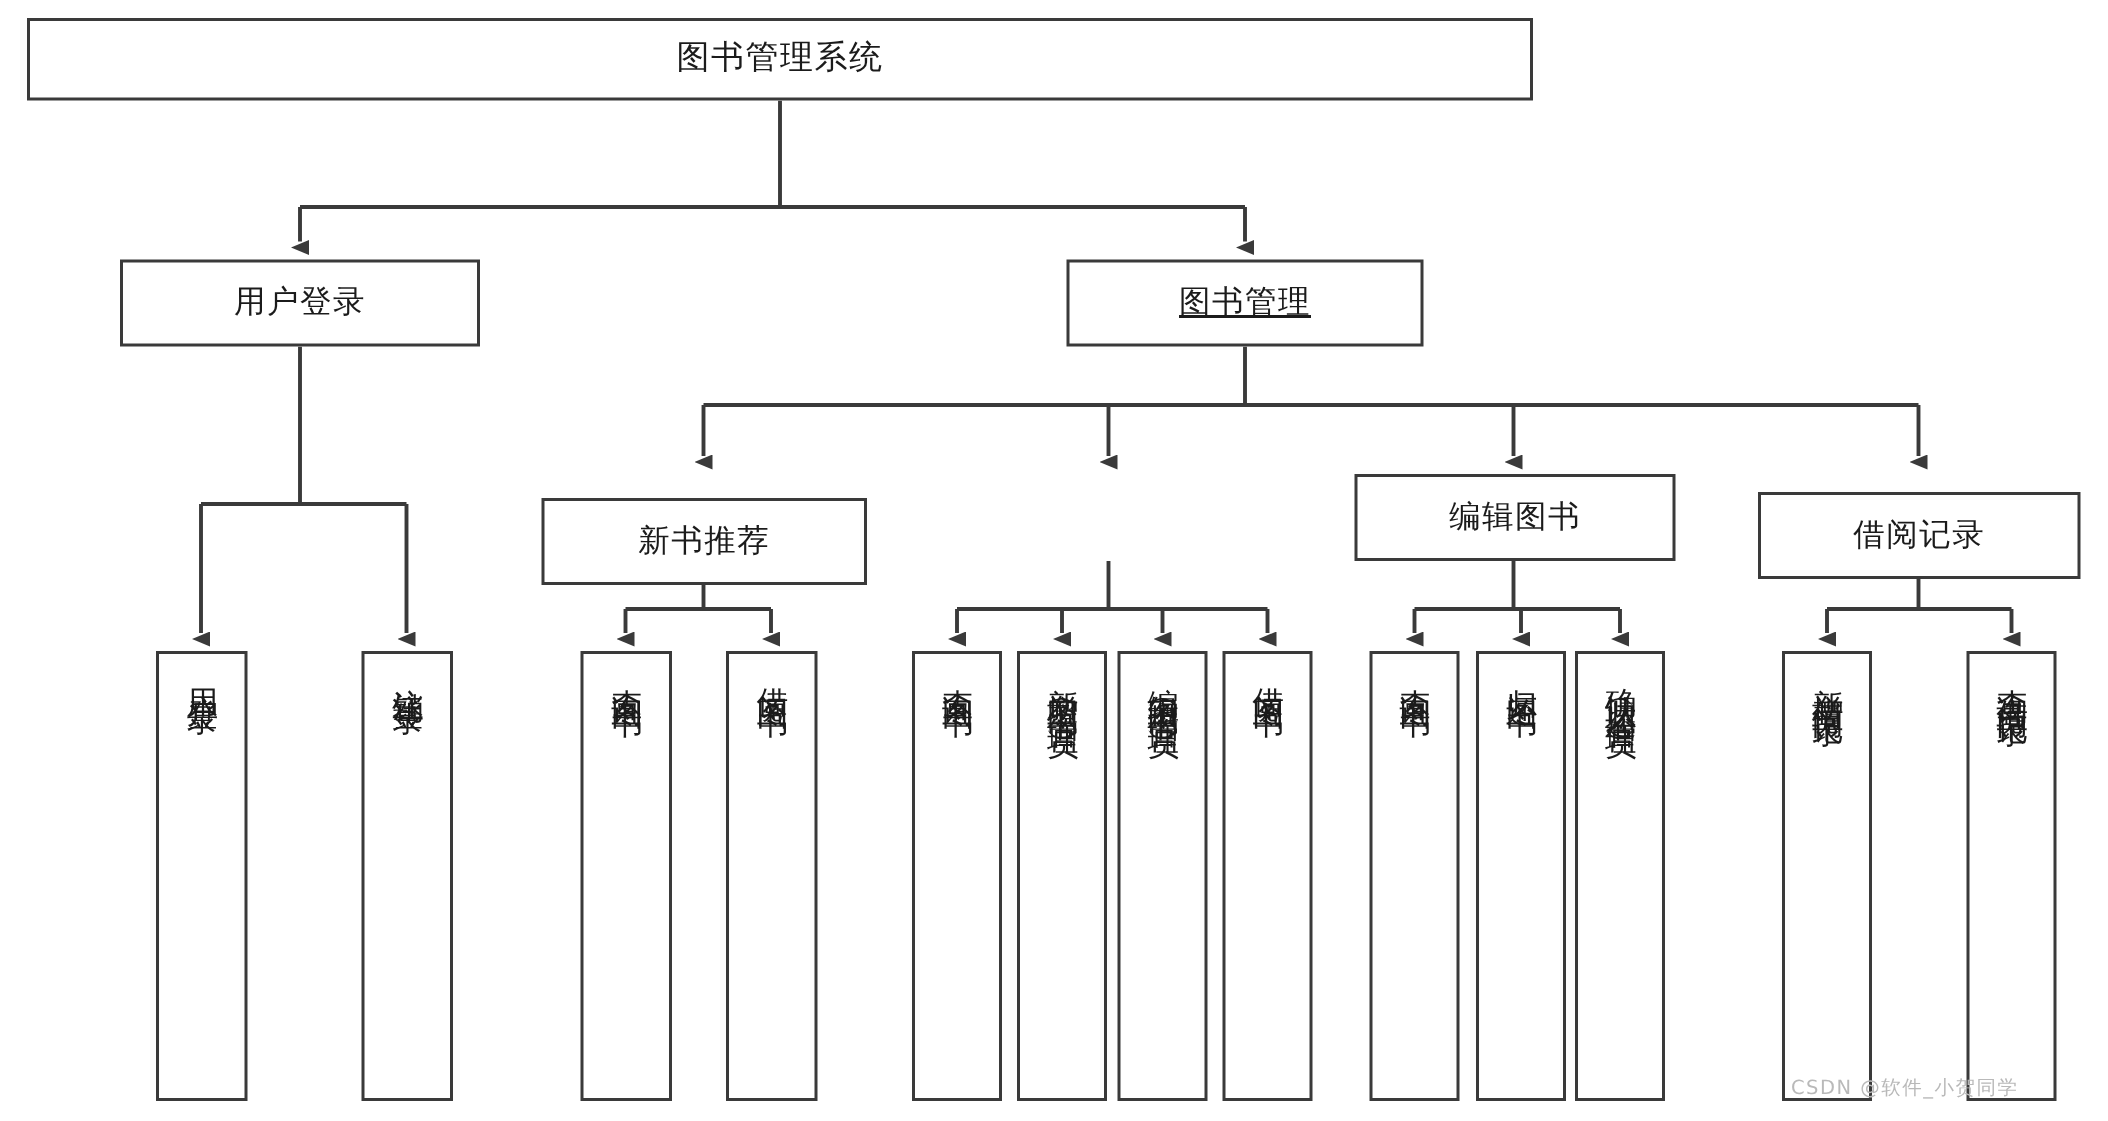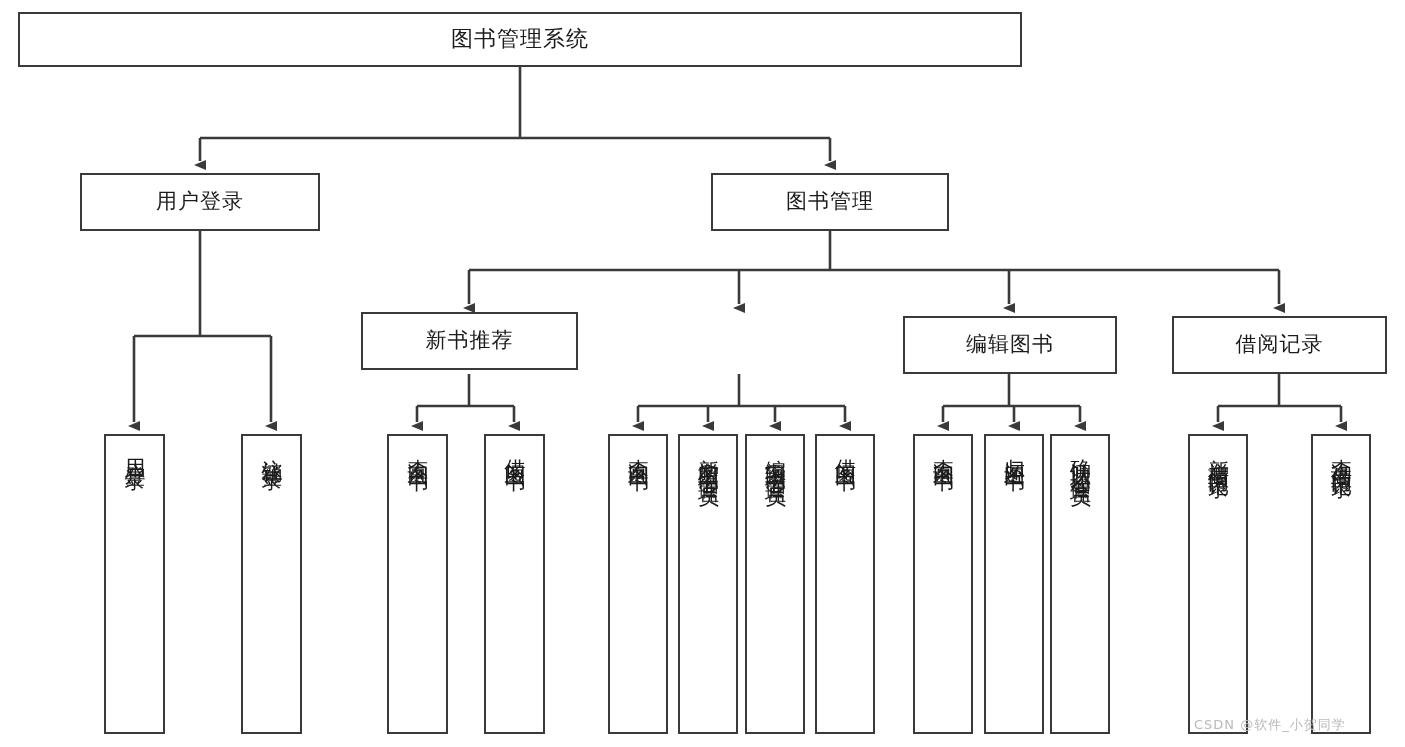--- a/index.html
+++ b/index.html
@@ -128,31 +128,31 @@
     </g>
   </svg>
 
   <div class="node horiz root" style="left: 18px; top: 12px; width: 1004px; height: 55px; border-color: rgb(58, 58, 58); background: rgb(255, 255, 255); color: rgb(27, 27, 27);">
     <span class="node-label">图书管理系统</span>
   </div>
 
   <div class="node horiz" style="left: 80px; top: 173px; width: 240px; height: 58px; border-color: rgb(58, 58, 58); background: rgb(255, 255, 255); color: rgb(27, 27, 27);">
     <span class="node-label">用户登录</span>
   </div>
-  <div class="node horiz" style="left: 711px; top: 173px; width: 238px; height: 58px; border-color: rgb(58, 58, 58); background: rgb(255, 255, 255); color: rgb(27, 27, 27);">
+  <div class="node horiz" style="left: 711px; top: 173px; width: 238px; height: 58px; border-color: rgb(58, 58, 58); background: rgb(255, 255, 255); color: rgb(27, 27, 27); text-decoration: underline;">
     <span class="node-label">图书管理</span>
   </div>
 
-  <div class="node horiz" style="left: 361px; top: 312px; width: 217px; height: 58px; border-color: rgb(58, 58, 58); background: rgb(255, 255, 255); color: rgb(27, 27, 27);">
+  <div class="node horiz" style="left: 361px; top: 332px; width: 217px; height: 58px; border-color: rgb(58, 58, 58); background: rgb(255, 255, 255); color: rgb(27, 27, 27);">
     <span class="node-label">新书推荐</span>
   </div>
   <div class="node horiz" style="left: 903px; top: 316px; width: 214px; height: 58px; border-color: rgb(58, 58, 58); background: rgb(255, 255, 255); color: rgb(27, 27, 27);">
     <span class="node-label">编辑图书</span>
   </div>
-  <div class="node horiz" style="left: 1172px; top: 316px; width: 215px; height: 58px; border-color: rgb(58, 58, 58); background: rgb(255, 255, 255); color: rgb(27, 27, 27);">
+  <div class="node horiz" style="left: 1172px; top: 328px; width: 215px; height: 58px; border-color: rgb(58, 58, 58); background: rgb(255, 255, 255); color: rgb(27, 27, 27);">
     <span class="node-label">借阅记录</span>
   </div>
 
   <div class="node vert" style="left: 104px; top: 434px; width: 61px; height: 300px; border-color: rgb(58, 58, 58); background: rgb(255, 255, 255); color: rgb(27, 27, 27);">
     <span class="node-label">用户登录</span>
   </div>
   <div class="node vert" style="left: 241px; top: 434px; width: 61px; height: 300px; border-color: rgb(58, 58, 58); background: rgb(255, 255, 255); color: rgb(27, 27, 27);">
     <span class="node-label">注销登录</span>
   </div>
   <div class="node vert" style="left: 387px; top: 434px; width: 61px; height: 300px; border-color: rgb(58, 58, 58); background: rgb(255, 255, 255); color: rgb(27, 27, 27);">

